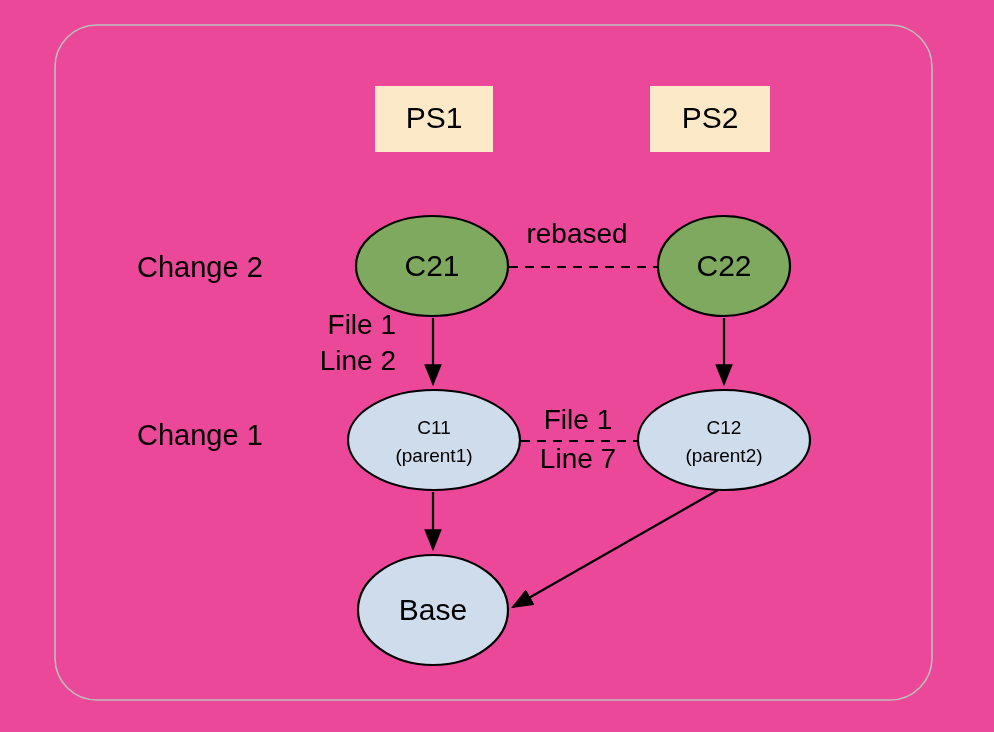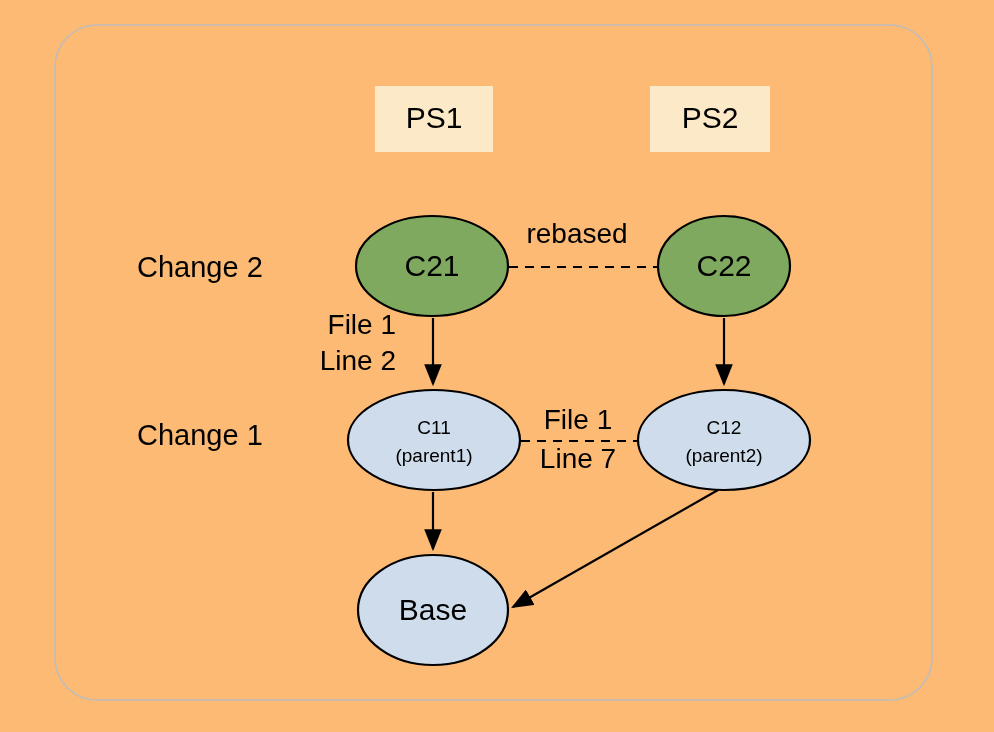--- a/index.html
+++ b/index.html
@@ -8,21 +8,21 @@
     padding: 0;
     background: #ffffff;
   }
   body {
     font-family: "Liberation Sans", sans-serif;
   }
   #canvas {
     position: relative;
     width: 994px;
     height: 732px;
-    background: #fdba74;
+    background: #ec4899;
     overflow: hidden;
   }
   #diagram-svg {
     position: absolute;
     top: 0;
     left: 0;
     width: 994px;
     height: 732px;
   }
   .frame-border {

